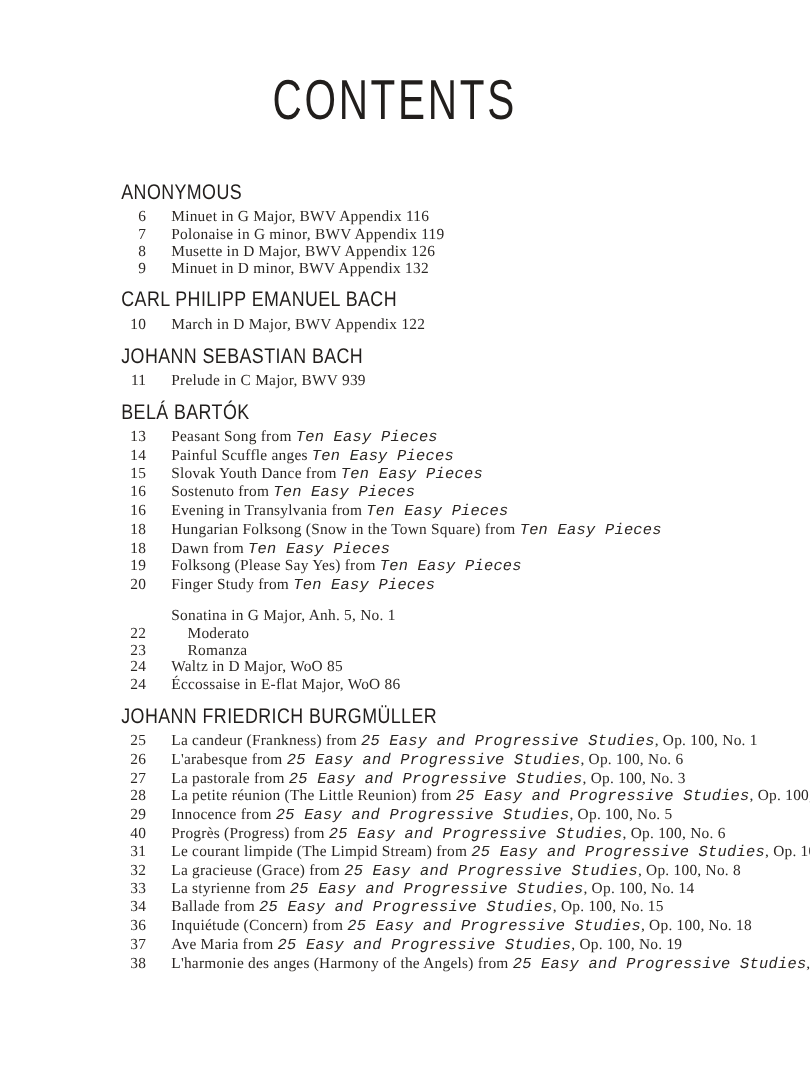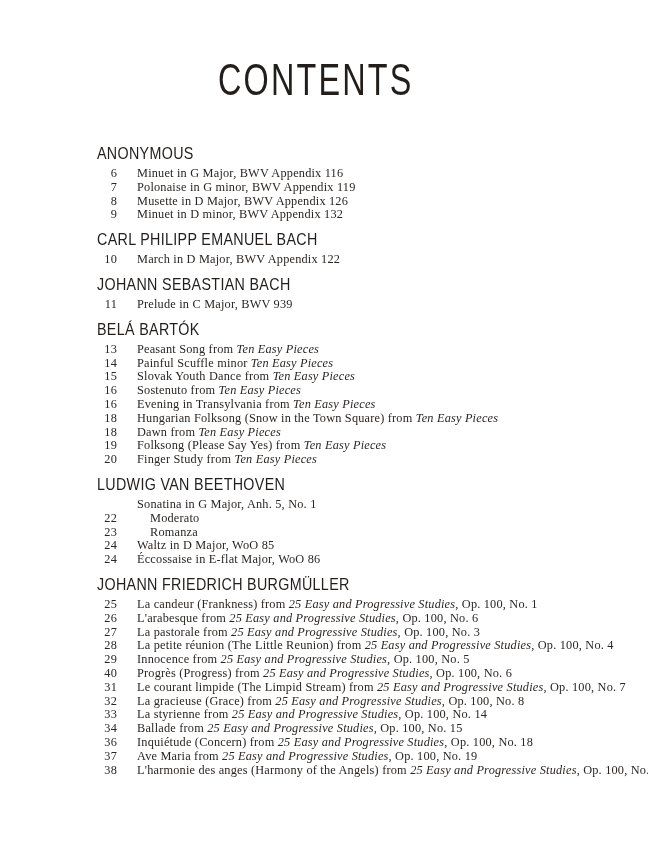--- a/index.html
+++ b/index.html
@@ -74,20 +74,21 @@
   }
   .entry-title {
     margin-left: 20px;
     text-align: center;
   }
   .row.indent .entry-title {
     margin-left: 33px;
   }
   .it {
     font-style: italic;
+    font-family: Liberation Mono, monospace;
   }
 </style>
 </head>
 <body>
 
 <div class="page-title-wrap">
   <span class="page-title">CONTENTS</span>
 </div>
 
 <div class="toc">
@@ -125,21 +126,21 @@
       </div>
     </div>
     <div class="section">
       <div class="composer-line"><span class="composer-text">BELÁ BARTÓK</span></div>
       <div class="row">
         <span class="num">13</span>
         <span class="entry-title"><span>Peasant Song from </span><span class="it">Ten Easy Pieces</span></span>
       </div>
       <div class="row">
         <span class="num">14</span>
-        <span class="entry-title"><span>Painful Scuffle minor </span><span class="it">Ten Easy Pieces</span></span>
+        <span class="entry-title"><span>Painful Scuffle anges </span><span class="it">Ten Easy Pieces</span></span>
       </div>
       <div class="row">
         <span class="num">15</span>
         <span class="entry-title"><span>Slovak Youth Dance from </span><span class="it">Ten Easy Pieces</span></span>
       </div>
       <div class="row">
         <span class="num">16</span>
         <span class="entry-title"><span>Sostenuto from </span><span class="it">Ten Easy Pieces</span></span>
       </div>
       <div class="row">
@@ -157,21 +158,20 @@
       <div class="row">
         <span class="num">19</span>
         <span class="entry-title"><span>Folksong (Please Say Yes) from </span><span class="it">Ten Easy Pieces</span></span>
       </div>
       <div class="row">
         <span class="num">20</span>
         <span class="entry-title"><span>Finger Study from </span><span class="it">Ten Easy Pieces</span></span>
       </div>
     </div>
     <div class="section">
-      <div class="composer-line"><span class="composer-text">LUDWIG VAN BEETHOVEN</span></div>
       <div class="row">
         <span class="num"></span>
         <span class="entry-title"><span>Sonatina in G Major, Anh. 5, No. 1</span></span>
       </div>
       <div class="row indent">
         <span class="num">22</span>
         <span class="entry-title"><span>Moderato</span></span>
       </div>
       <div class="row indent">
         <span class="num">23</span>

